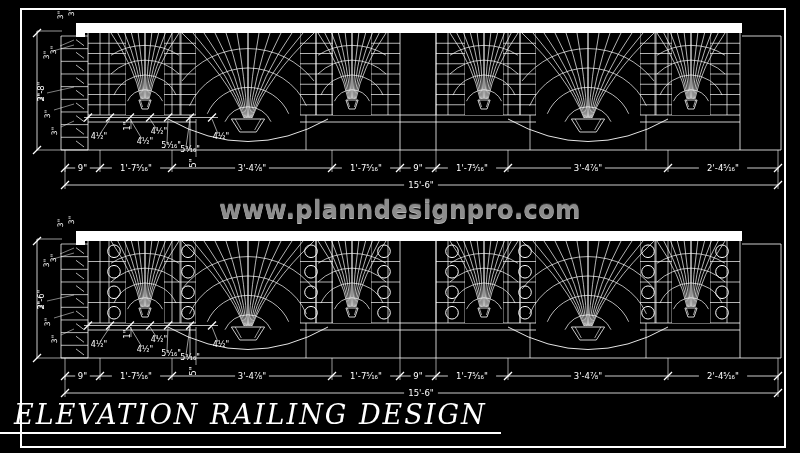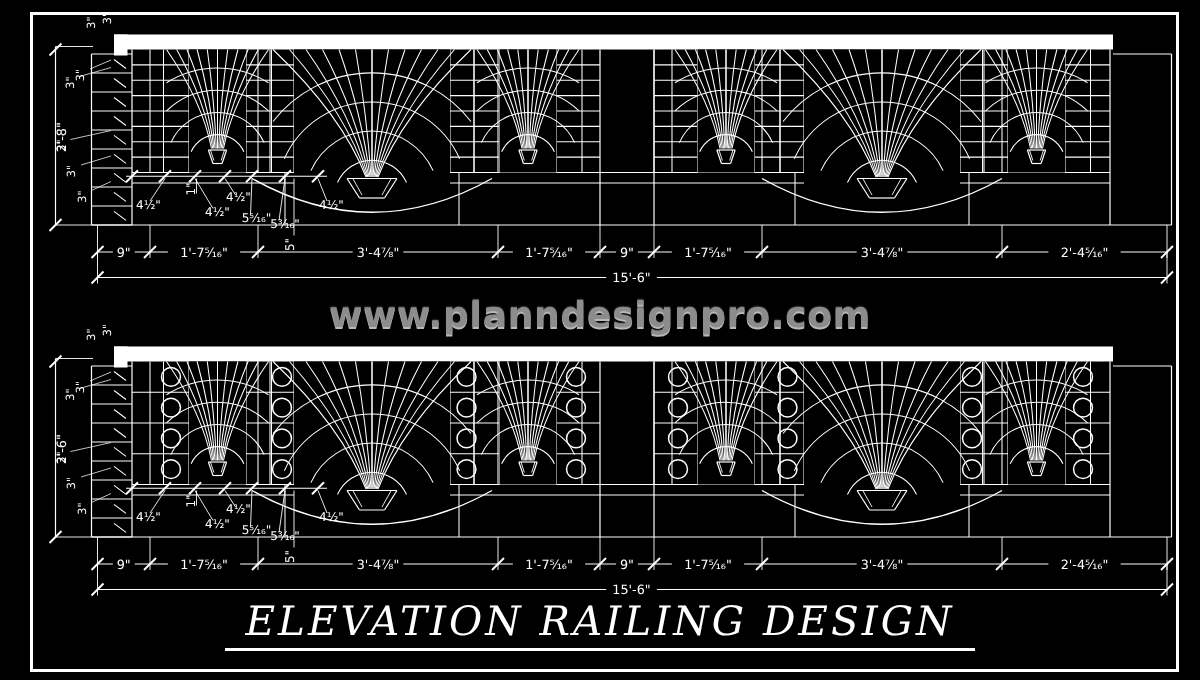--- a/index.html
+++ b/index.html
@@ -6,21 +6,21 @@
   body{width:800px;height:453px;overflow:hidden;}
   .canvas{position:relative;width:800px;height:453px;background:#000;font-family:"DejaVu Sans",sans-serif;}
   svg{position:absolute;left:0;top:0;}
   .watermark{
     position:absolute;top:196px;left:0;width:100%;text-align:center;
     font-family:"DejaVu Sans",sans-serif;font-weight:bold;font-size:24px;
     letter-spacing:.5px;color:#8c8c8c;
     text-shadow:0 1px 0 #b9b9b9, 0 -1px 1px #2e2e2e;
     user-select:none;
   }
-  .titlewrap{position:absolute;top:399px;left:0;width:100%;text-align:center;}
+  .titlewrap{position:absolute;top:399px;left:0;width:100%;text-align:left;}
   .title{
     display:inline-block;font-family:"DejaVu Serif",serif;font-style:italic;
     font-size:27px;letter-spacing:2px;color:#fff;
     border-bottom:2px solid #fff;padding:0 14px 2px 14px;white-space:nowrap;
   }
 </style>
 </head>
 <body>
 
 <div class="canvas">

